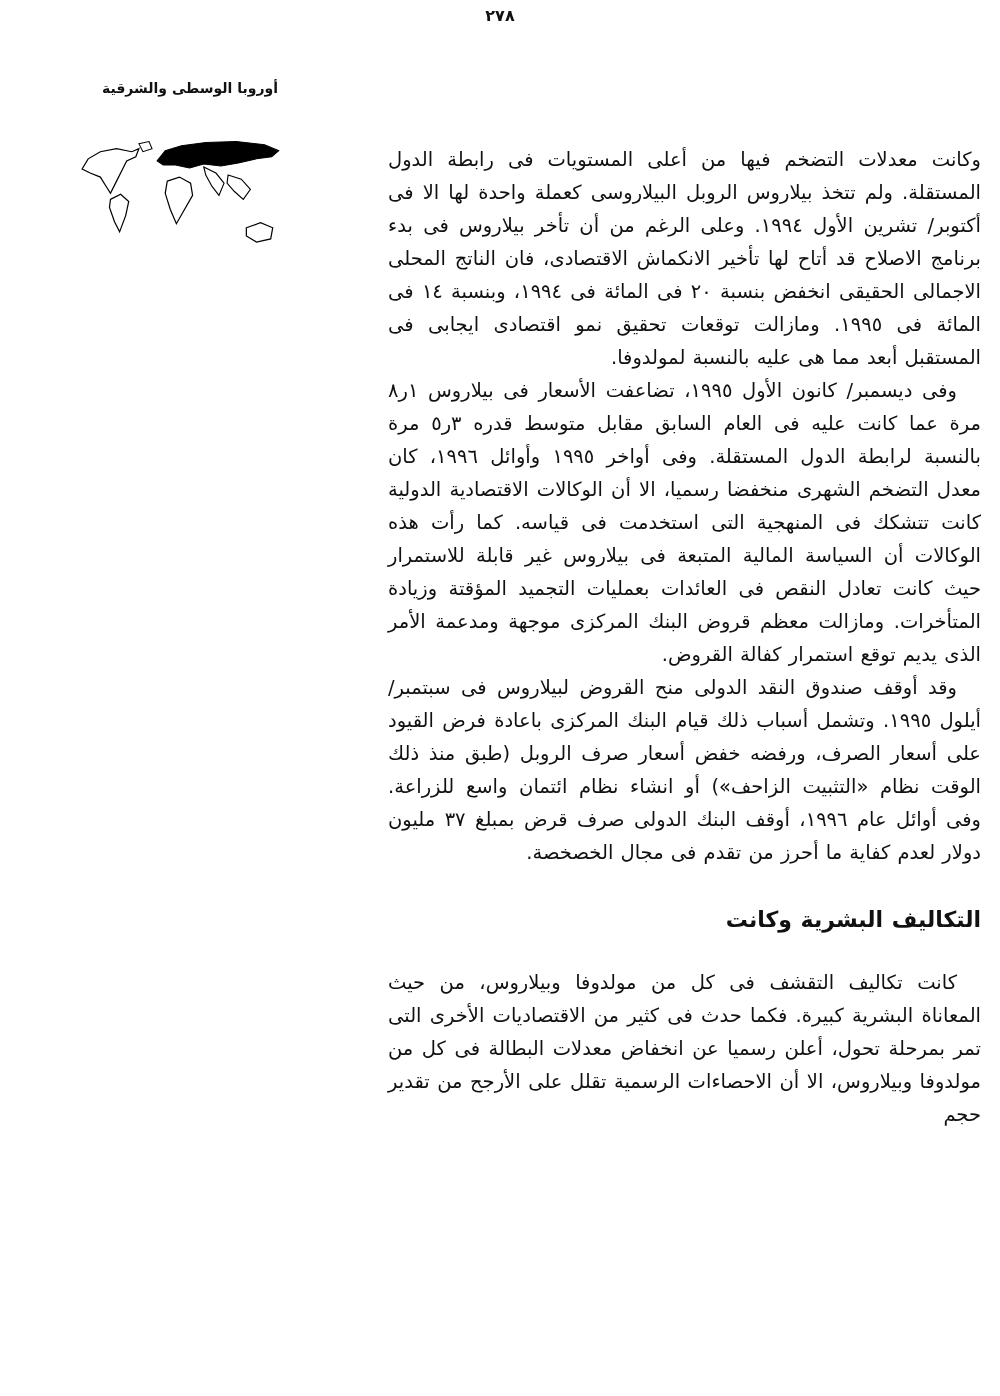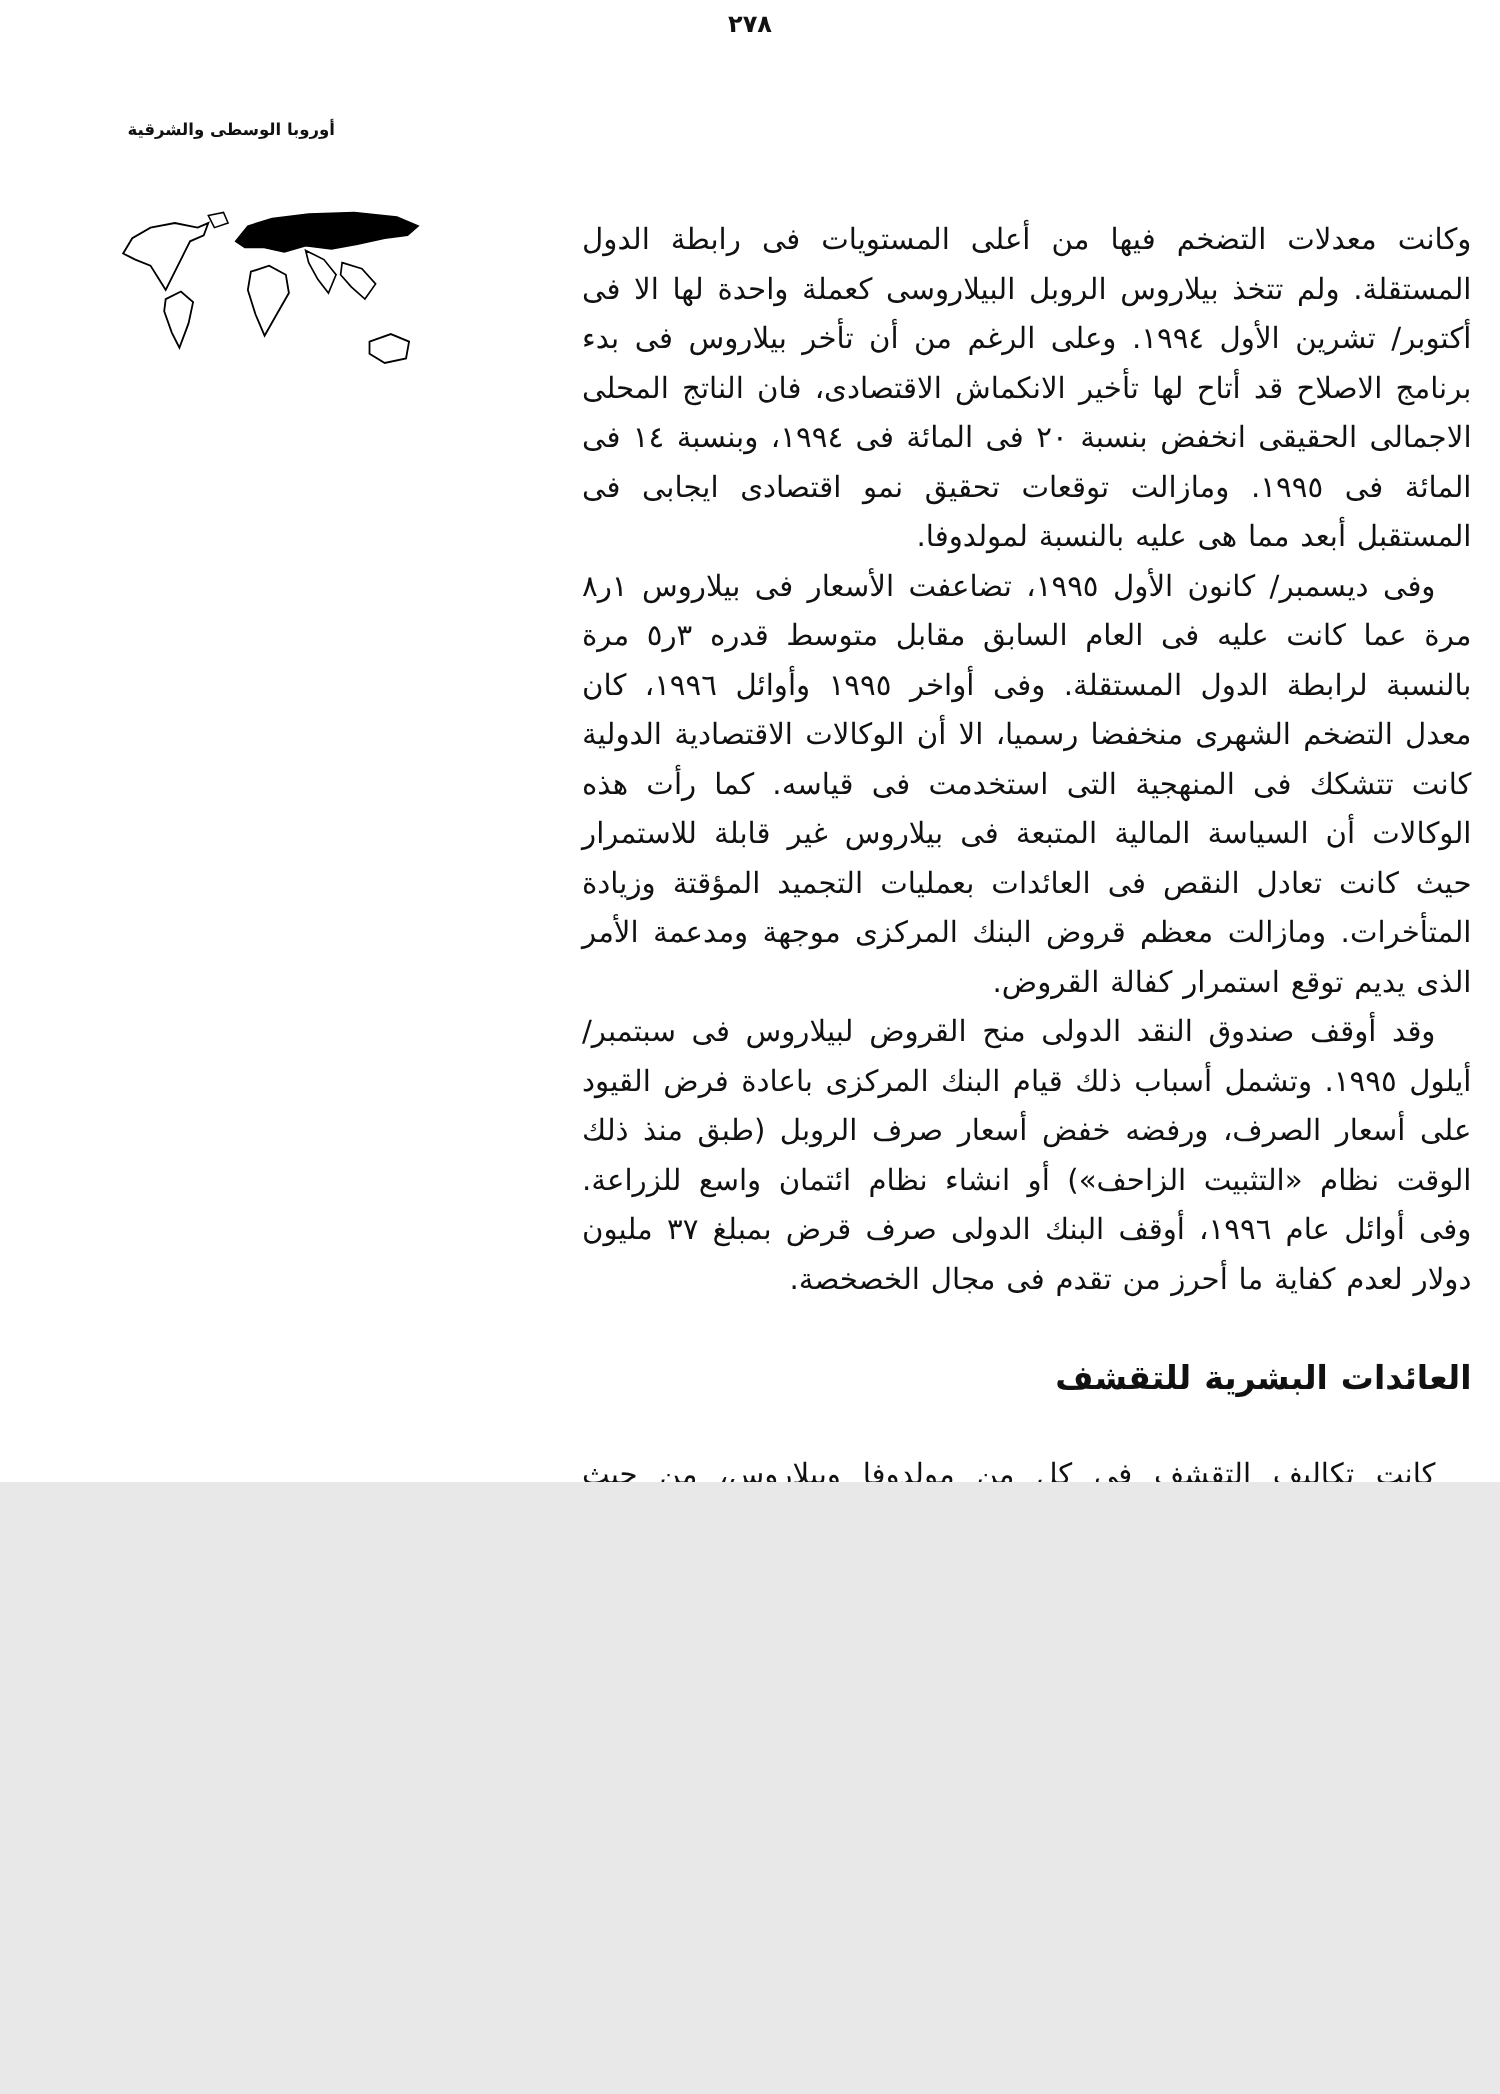--- a/index.html
+++ b/index.html
@@ -1,20 +1,20 @@
 <!DOCTYPE html>
 <html lang="ar"><head>
 <meta charset="utf-8">
 <style>
   * { margin: 0; padding: 0; box-sizing: border-box; }
   html, body { background: #e8e8e8; }
   .page {
     position: relative;
     width: 1000px;
-    height: 988px;
+    height: 1396px;
     margin: 0 auto;
     background: #ffffff;
     overflow: hidden;
     font-family: "DejaVu Sans", sans-serif;
     color: #111;
   }
   .page-number {
     position: absolute;
     top: 6px;
     left: 0;
@@ -23,22 +23,22 @@
     font-size: 16px;
     font-weight: bold;
     letter-spacing: 1px;
   }
   .region-label {
     position: absolute;
     top: 80px;
     left: 85px;
     width: 210px;
     direction: rtl;
-    text-align: left;
-    font-size: 11px;
+    text-align: center;
+    font-size: 14px;
     font-weight: bold;
   }
   .map-wrap {
     position: absolute;
     top: 138px;
     left: 76px;
     width: 218px;
     height: 138px;
   }
   .map-wrap svg { width: 100%; height: 100%; display: block; }
@@ -91,17 +91,17 @@
       <path d="M150,36 L163,40 L172,50 L165,60 L156,52 L149,44 Z" fill="none" stroke="#000" stroke-width="1.1"></path>
 
       <path d="M168,88 L182,83 L194,88 L192,99 L178,102 L168,96 Z" fill="none" stroke="#000" stroke-width="1.2"></path>
     </svg>
   </div>
 
   <div class="article">
     <p>وكانت معدلات التضخم فيها من أعلى المستويات فى رابطة الدول المستقلة. ولم تتخذ بيلاروس الروبل البيلاروسى كعملة واحدة لها الا فى أكتوبر/ تشرين الأول ١٩٩٤. وعلى الرغم من أن تأخر بيلاروس فى بدء برنامج الاصلاح قد أتاح لها تأخير الانكماش الاقتصادى، فان الناتج المحلى الاجمالى الحقيقى انخفض بنسبة ٢٠ فى المائة فى ١٩٩٤، وبنسبة ١٤ فى المائة فى ١٩٩٥. ومازالت توقعات تحقيق نمو اقتصادى ايجابى فى المستقبل أبعد مما هى عليه بالنسبة لمولدوفا.</p>
     <p class="indent">وفى ديسمبر/ كانون الأول ١٩٩٥، تضاعفت الأسعار فى بيلاروس ١ر٨ مرة عما كانت عليه فى العام السابق مقابل متوسط قدره ٣ر٥ مرة بالنسبة لرابطة الدول المستقلة. وفى أواخر ١٩٩٥ وأوائل ١٩٩٦، كان معدل التضخم الشهرى منخفضا رسميا، الا أن الوكالات الاقتصادية الدولية كانت تتشكك فى المنهجية التى استخدمت فى قياسه. كما رأت هذه الوكالات أن السياسة المالية المتبعة فى بيلاروس غير قابلة للاستمرار حيث كانت تعادل النقص فى العائدات بعمليات التجميد المؤقتة وزيادة المتأخرات. ومازالت معظم قروض البنك المركزى موجهة ومدعمة الأمر الذى يديم توقع استمرار كفالة القروض.</p>
     <p class="indent">وقد أوقف صندوق النقد الدولى منح القروض لبيلاروس فى سبتمبر/ أيلول ١٩٩٥. وتشمل أسباب ذلك قيام البنك المركزى باعادة فرض القيود على أسعار الصرف، ورفضه خفض أسعار صرف الروبل (طبق منذ ذلك الوقت نظام «التثبيت الزاحف») أو انشاء نظام ائتمان واسع للزراعة. وفى أوائل عام ١٩٩٦، أوقف البنك الدولى صرف قرض بمبلغ ٣٧ مليون دولار لعدم كفاية ما أحرز من تقدم فى مجال الخصخصة.</p>
-    <h2 class="section-heading">العائدات البشرية للتقشف</h2>
+    <h2 class="section-heading">التكاليف البشرية وكانت</h2>
     <p class="indent">كانت تكاليف التقشف فى كل من مولدوفا وبيلاروس، من حيث المعاناة البشرية كبيرة. فكما حدث فى كثير من الاقتصاديات الأخرى التى تمر بمرحلة تحول، أعلن رسميا عن انخفاض معدلات البطالة فى كل من مولدوفا وبيلاروس، الا أن الاحصاءات الرسمية تقلل على الأرجح من تقدير حجم</p>
   </div>
 
 </div>
 
 </body></html>

